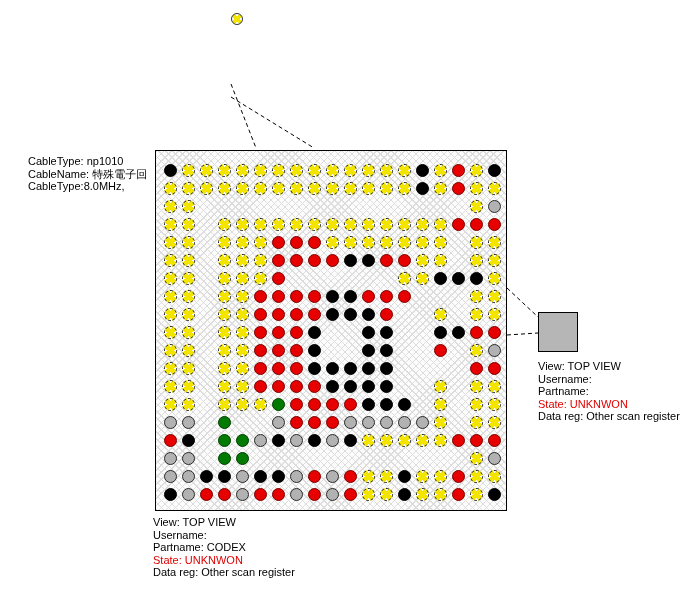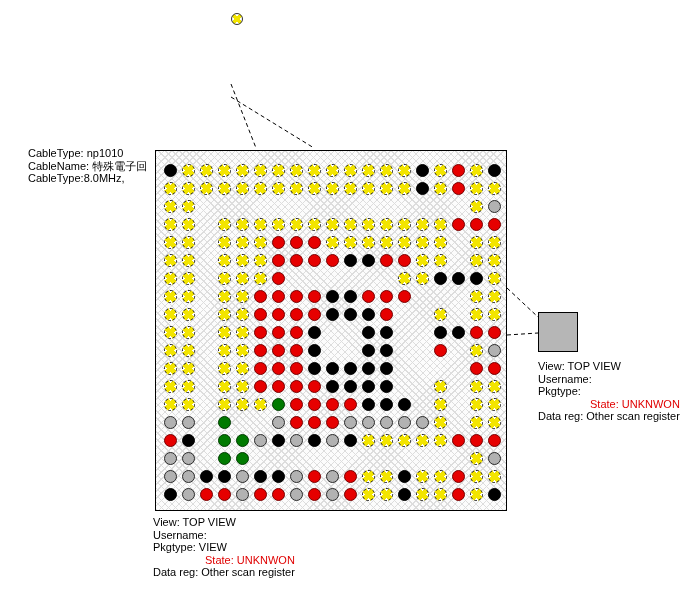--- a/index.html
+++ b/index.html
@@ -18,21 +18,21 @@
   .ic-sq-y{width:9px;height:9px;border:1px solid #000;
            background:linear-gradient(135deg,#ffffff 32%,#f0e400 32%);}
   .ic-sq-b{width:9px;height:9px;border:1px solid #000;background:#000;}
   .ic-ci-g{width:9px;height:9px;border:1px solid #013d01;border-radius:50%;background:#007a00;}
   .ic-ci-y{width:9px;height:9px;border:1px solid #333;border-radius:50%;background:
       linear-gradient(45deg,transparent 38%,#f3e500 38%,#f3e500 62%,transparent 62%),
       linear-gradient(135deg,transparent 38%,#f3e500 38%,#f3e500 62%,transparent 62%),#fff;}
   .outside-pin{position:absolute;left:231px;top:13px;}
   
   .info{position:absolute;font-size:11px;line-height:12.5px;white-space:nowrap;}
-  .info .red{color:#e00000;text-align:right;}
+  .info .red{color:#e00000;}
   
   .bga{position:absolute;left:155px;top:150px;width:352px;height:361px;
        border:1px solid #000;box-sizing:border-box;
        background:
          repeating-linear-gradient(45deg,#dddddd 0 1px,transparent 1px 5px),
          repeating-linear-gradient(-45deg,#dddddd 0 1px,transparent 1px 5px),
          #fcfcfc;}
   .pin{position:absolute;width:13px;height:13px;border-radius:50%;box-sizing:border-box;}
   .pin-Y{border:1px dashed #222;background:
       linear-gradient(45deg,transparent 36%,#f3e500 36%,#f3e500 64%,transparent 64%),
@@ -53,21 +53,21 @@
 
   <svg class="wires" width="698" height="601">
     <line x1="231" y1="84" x2="256" y2="148" stroke="#000" stroke-width="1" stroke-dasharray="4,3"></line>
     <line x1="231" y1="97" x2="314" y2="148" stroke="#000" stroke-width="1" stroke-dasharray="4,3"></line>
     <line x1="507" y1="288" x2="538" y2="317" stroke="#000" stroke-width="1" stroke-dasharray="4,3"></line>
     <line x1="507" y1="335" x2="538" y2="333" stroke="#000" stroke-width="1" stroke-dasharray="4,3"></line>
   </svg>
 
   <div class="outside-pin ic-ci-y" style="width:10px;height:10px;"></div>
 
-  <div class="info" style="left:28px;top:147px;">
+  <div class="info" style="left:28px;top:155px;">
     <div>CableType: np1010</div>
     <div>CableName: 特殊電子回</div>
     <div>CableType:8.0MHz,</div>
   </div>
 
   <div class="bga" id="bga-grid">
       <div class="pin pin-B" style="left: 7.5px; top: 12.5px;"></div>
       <div class="pin pin-Y" style="left: 25.5px; top: 12.5px;"></div>
       <div class="pin pin-Y" style="left: 43.5px; top: 12.5px;"></div>
       <div class="pin pin-Y" style="left: 61.5px; top: 12.5px;"></div>
@@ -352,26 +352,26 @@
       <div class="pin pin-R" style="left: 295.5px; top: 336.5px;"></div>
       <div class="pin pin-Y" style="left: 313.5px; top: 336.5px;"></div>
       <div class="pin pin-B" style="left: 331.5px; top: 336.5px;"></div>
     </div>
 
   <div class="remote-square"></div>
 
   <div class="info" style="left:538px;top:360px;">
     <div>View: TOP VIEW</div>
     <div>Username:</div>
-    <div>Pkgtype:</div>
+    <div>Partname:</div>
     <div class="red">State: UNKNWON</div>
     <div>Data reg: Other scan register</div>
   </div>
 
   <div class="info" style="left:153px;top:516px;">
     <div>View: TOP VIEW</div>
     <div>Username:</div>
-    <div>Pkgtype: VIEW</div>
+    <div>Partname: CODEX</div>
     <div class="red">State: UNKNWON</div>
     <div>Data reg: Other scan register</div>
   </div>
 
 </div>
 
 </body></html>

